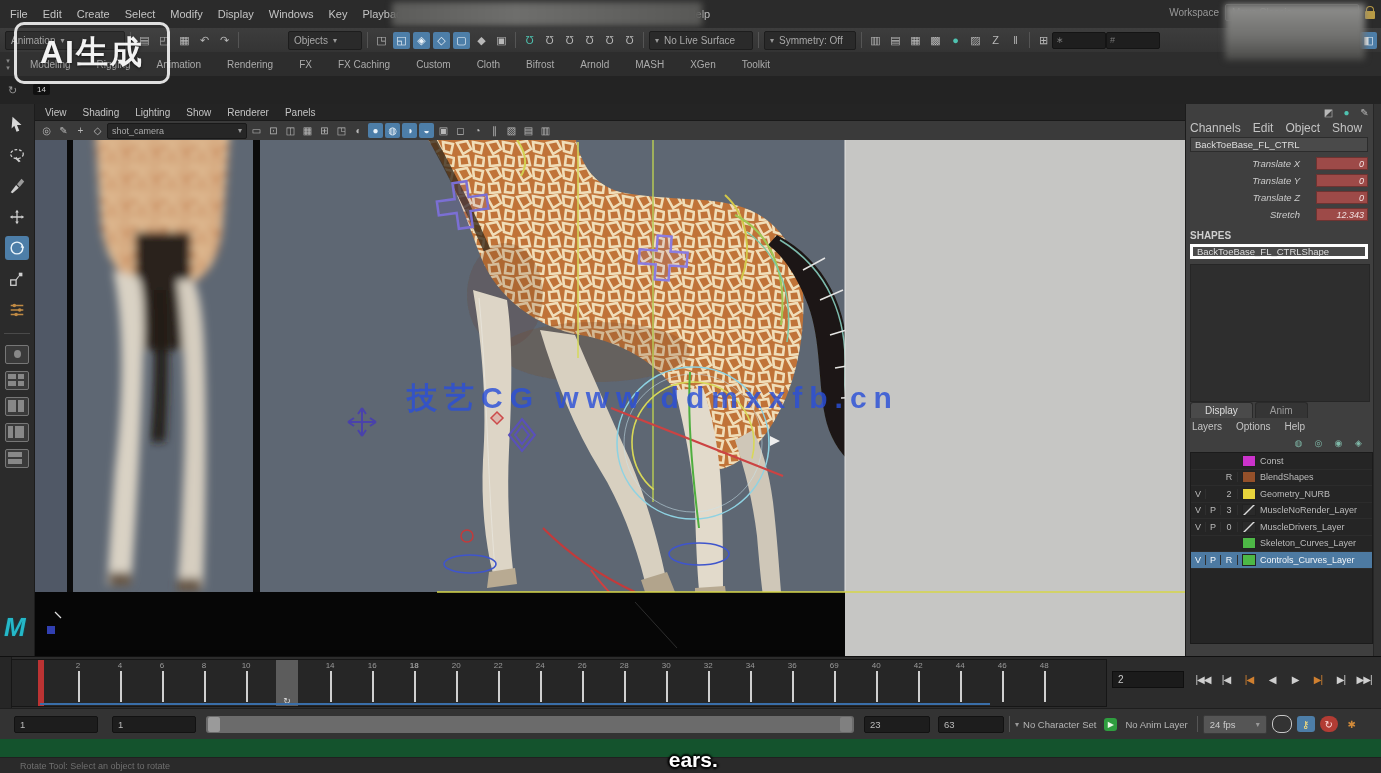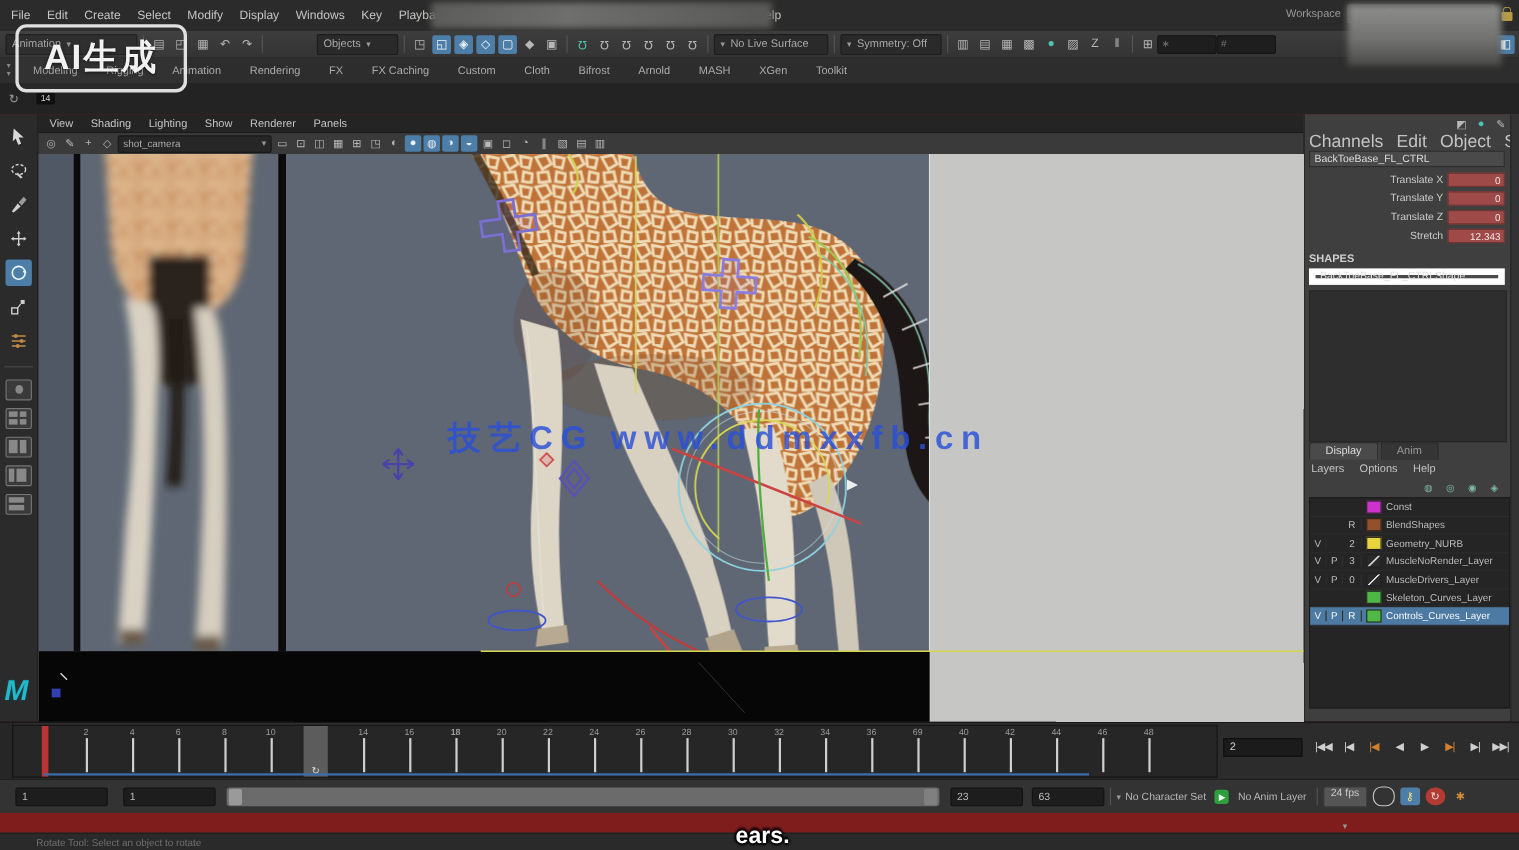--- a/index.html
+++ b/index.html
@@ -1,16 +1,16 @@
 <!DOCTYPE html>
 <html><head>
 <meta charset="utf-8">
 <style>
   html,body{margin:0;padding:0;background:#111;}
-  .app{position:relative;width:1381px;height:773px;background:#7f1d1d;overflow:hidden;
+  .app{position:relative;width:1381px;height:773px;background:#14532d;overflow:hidden;
        font-family:"Liberation Sans",sans-serif;color:#c8c8c8;-webkit-user-select:none;}
   
   .menubar{position:absolute;left:0;top:0;width:1381px;height:28px;background:#2b2b2b;border-bottom:1px solid #1a1a1a;display:flex;align-items:center;}
   .menus{display:flex;gap:15px;padding-left:10px;}
   .menu-item{font-size:11px;color:#c4c4c4;cursor:default;}
   .menubar-right{position:absolute;right:6px;top:4px;display:flex;align-items:center;gap:6px;}
   .ws-label{font-size:10px;color:#999;}
   .ws-select{display:flex;align-items:center;gap:6px;background:#383838;border:1px solid #555;border-radius:2px;font-size:10px;color:#bbb;padding:2px 6px;width:120px;justify-content:space-between;}
   .caret{font-size:8px;color:#999;}
   .lock-ic{width:10px;height:8px;background:#b99b45;border-radius:1px;position:relative;margin-top:4px;}
@@ -58,28 +58,28 @@
   .cam-field{display:flex;align-items:center;justify-content:space-between;width:130px;height:14px;background:#262626;border:1px solid #191919;border-radius:2px;color:#a8a8a8;font-size:9px;padding:0 4px;}
   .vp-canvas{position:absolute;left:0;top:36px;width:1150px;height:516px;display:block;}
   .subtitle{position:absolute;left:50.2%;top:748px;transform:translateX(-50%);font-size:21px;font-weight:bold;color:#fff;z-index:10;
             text-shadow:-2px 0 2px #000,2px 0 2px #000,0 -2px 2px #000,0 2px 2px #000;}
   
   .rpanel{position:absolute;left:1185px;top:104px;width:196px;height:552px;background:#3f3f3f;border-left:1px solid #1c1c1c;box-sizing:border-box;}
   .rp-edge{position:absolute;right:0;top:0;width:7px;height:552px;background:#333;border-left:1px solid #262626;}
   .rp-icons{position:absolute;right:10px;top:2px;display:flex;gap:5px;}
   .rp-icons .icon{width:13px;height:13px;font-size:10px;}
   .cb-menus{position:absolute;left:4px;top:17px;display:flex;gap:12px;}
-  .cb-menus .menu-item{font-size:16px;}
+  .cb-menus .menu-item{font-size:12px;}
   .cb-objname{position:absolute;left:4px;top:33px;width:178px;height:15px;background:#4a4a4a;border:1px solid #2c2c2c;font-size:9.5px;color:#ddd;display:flex;align-items:center;padding:0 4px;box-sizing:border-box;}
   .cb-rows{position:absolute;left:4px;top:52px;width:178px;display:flex;flex-direction:column;gap:2px;}
-  .cb-row{display:flex;justify-content:flex-end;align-items:center;gap:4px;height:15px;}
+  .cb-row{display:flex;justify-content:flex-end;align-items:center;gap:16px;height:15px;font-style:italic;}
   .cb-label{font-size:9.5px;color:#ccc;}
   .cb-value{width:52px;height:13px;background:#9d4a48;border:1px solid #6e3331;color:#f2e2e2;font-size:9px;display:flex;align-items:center;justify-content:flex-end;padding:0 3px;box-sizing:border-box;}
   .cb-shapes{position:absolute;left:4px;top:126px;font-size:10px;font-weight:bold;color:#cfcfcf;}
-  .cb-shapename{position:absolute;left:4px;top:140px;width:178px;height:15px;background:#4a4a4a;border:6px solid #ffffff;font-size:9.5px;color:#ddd;display:flex;align-items:center;padding:0 4px;box-sizing:border-box;}
+  .cb-shapename{position:absolute;left:4px;top:140px;width:178px;height:15px;background:#4a4a4a;border:3px solid #ffffff;font-size:9.5px;color:#ddd;display:flex;align-items:center;padding:0 4px;box-sizing:border-box;}
   .cb-empty{position:absolute;left:4px;top:160px;width:178px;height:136px;background:#2e2e2e;border:1px solid #262626;}
   
   .le{position:absolute;left:0px;top:298px;width:189px;height:254px;}
   .le-tabs{display:flex;gap:2px;padding-left:4px;}
   .le-tab{font-size:10px;padding:2px 14px;background:#353535;color:#9a9a9a;border:1px solid #2a2a2a;border-bottom:none;border-radius:3px 3px 0 0;}
   .le-tab.active{background:#4a4a4a;color:#ddd;}
   .le-menus{display:flex;gap:14px;padding:3px 0 2px 6px;}
   .le-menus .menu-item{font-size:10px;}
   .le-iconrow{display:flex;justify-content:flex-end;gap:7px;padding:2px 10px 3px 0;}
   .le-iconrow .icon{width:13px;height:13px;font-size:9px;color:#7fb8a8;}
@@ -107,33 +107,33 @@
   .pb-btn{width:22px;height:24px;display:flex;align-items:center;justify-content:center;font-size:10px;color:#cfcfcf;letter-spacing:-1px;}
   .pb-btn.orange{color:#d08030;}
   
   .rangerow{position:absolute;left:0;top:708px;width:1381px;height:30px;background:#333;border-top:1px solid #1e1e1e;display:flex;align-items:center;font-size:9.5px;}
   .num-field{height:17px;background:#1d1d1d;border:1px solid #121212;border-radius:2px;color:#bbb;display:flex;align-items:center;padding:0 5px;box-sizing:border-box;}
   .range-bar{position:relative;width:648px;height:17px;background:#6b6b6b;border-radius:3px;margin:0 10px;}
   .range-handle{position:absolute;top:1px;width:12px;height:15px;background:#9a9a9a;border-radius:2px;}
   .range-handle.l{left:2px;} .range-handle.r{right:2px;background:#808080;}
   .rr-text{color:#b5b5b5;margin:0 4px;white-space:nowrap;}
   .green-dot{width:13px;height:13px;background:#2f9e3f;border-radius:3px;display:inline-flex;align-items:center;justify-content:center;color:#eafae8;font-size:8px;margin:0 4px;}
-  .fps-dd{display:flex;align-items:center;gap:20px;height:17px;background:#555;border:1px solid #3a3a3a;border-radius:2px;color:#ccc;padding:0 6px;flex-direction:column;}
+  .fps-dd{display:flex;align-items:center;gap:20px;height:17px;background:#555;border:1px solid #3a3a3a;border-radius:2px;color:#ccc;padding:0 6px;}
   .rr-ic{width:18px;height:16px;display:inline-flex;align-items:center;justify-content:center;border-radius:3px;font-size:10px;margin-left:5px;}
   .rr-ic.pill{border:1.5px solid #c8c8c8;border-radius:8px;color:#c8c8c8;}
   .rr-ic.bluebox{background:#4d7ea8;color:#ffe27a;}
   .rr-ic.redkey{background:#b23c34;color:#ffdddd;border-radius:8px;}
   .rr-ic.orange{color:#d08a3a;}
   
   .cmdrow{position:absolute;left:0;top:738px;width:1381px;height:19px;background:#303030;display:flex;align-items:center;}
   .cmd-label{width:34px;text-align:center;font-size:10px;color:#b8b8b8;}
   .cmd-input{width:1140px;height:15px;background:#1c1c1c;border:1px solid #101010;}
   .cmd-result{flex:1;height:15px;background:#272727;border:1px solid #1a1a1a;border-left:2px solid #ddd;}
   .helprow{position:absolute;left:0;top:757px;width:1381px;height:16px;background:#2a2a2a;display:flex;align-items:center;border-top:1px solid #202020;}
-  .help-text{font-size:9px;color:#6f6f6f;padding-left:33px;}
+  .help-text{font-size:9px;color:#6f6f6f;padding-left:20px;}
 </style>
 </head>
 <body>
 
 <div class="app">
 
   <div class="menubar">
     <div class="menus">
 
     <span class="menu-item">File</span>

